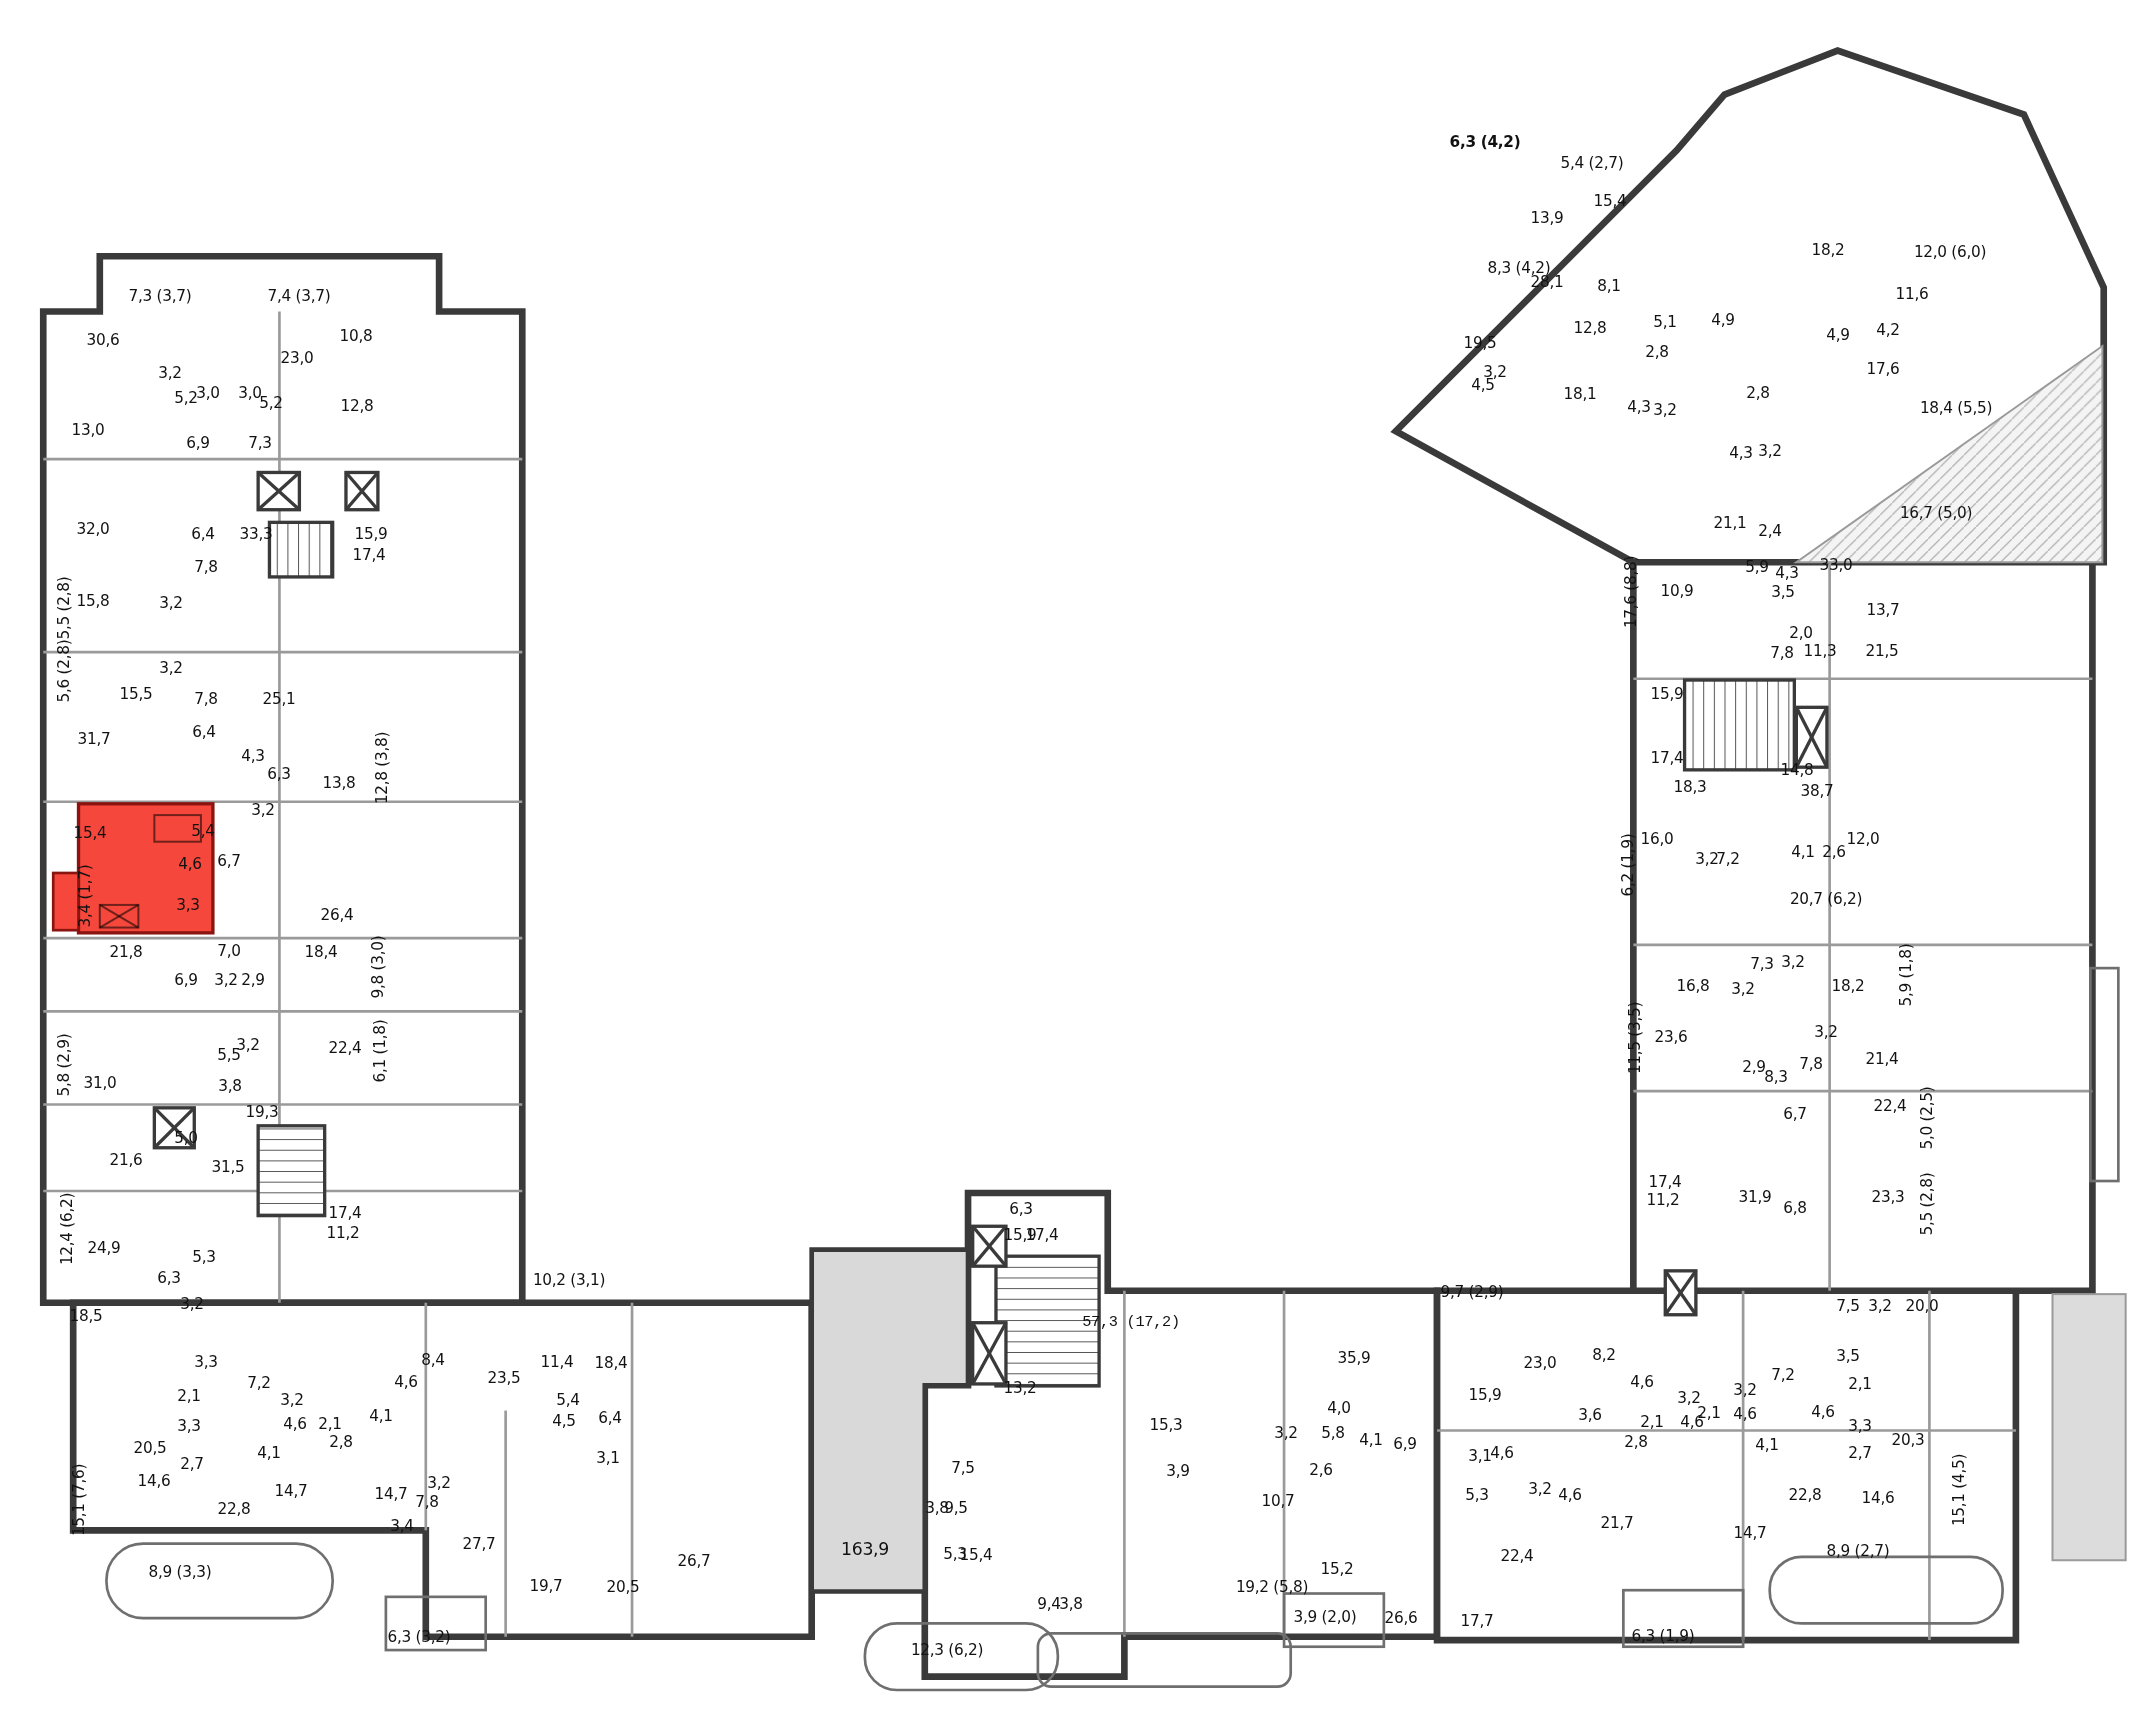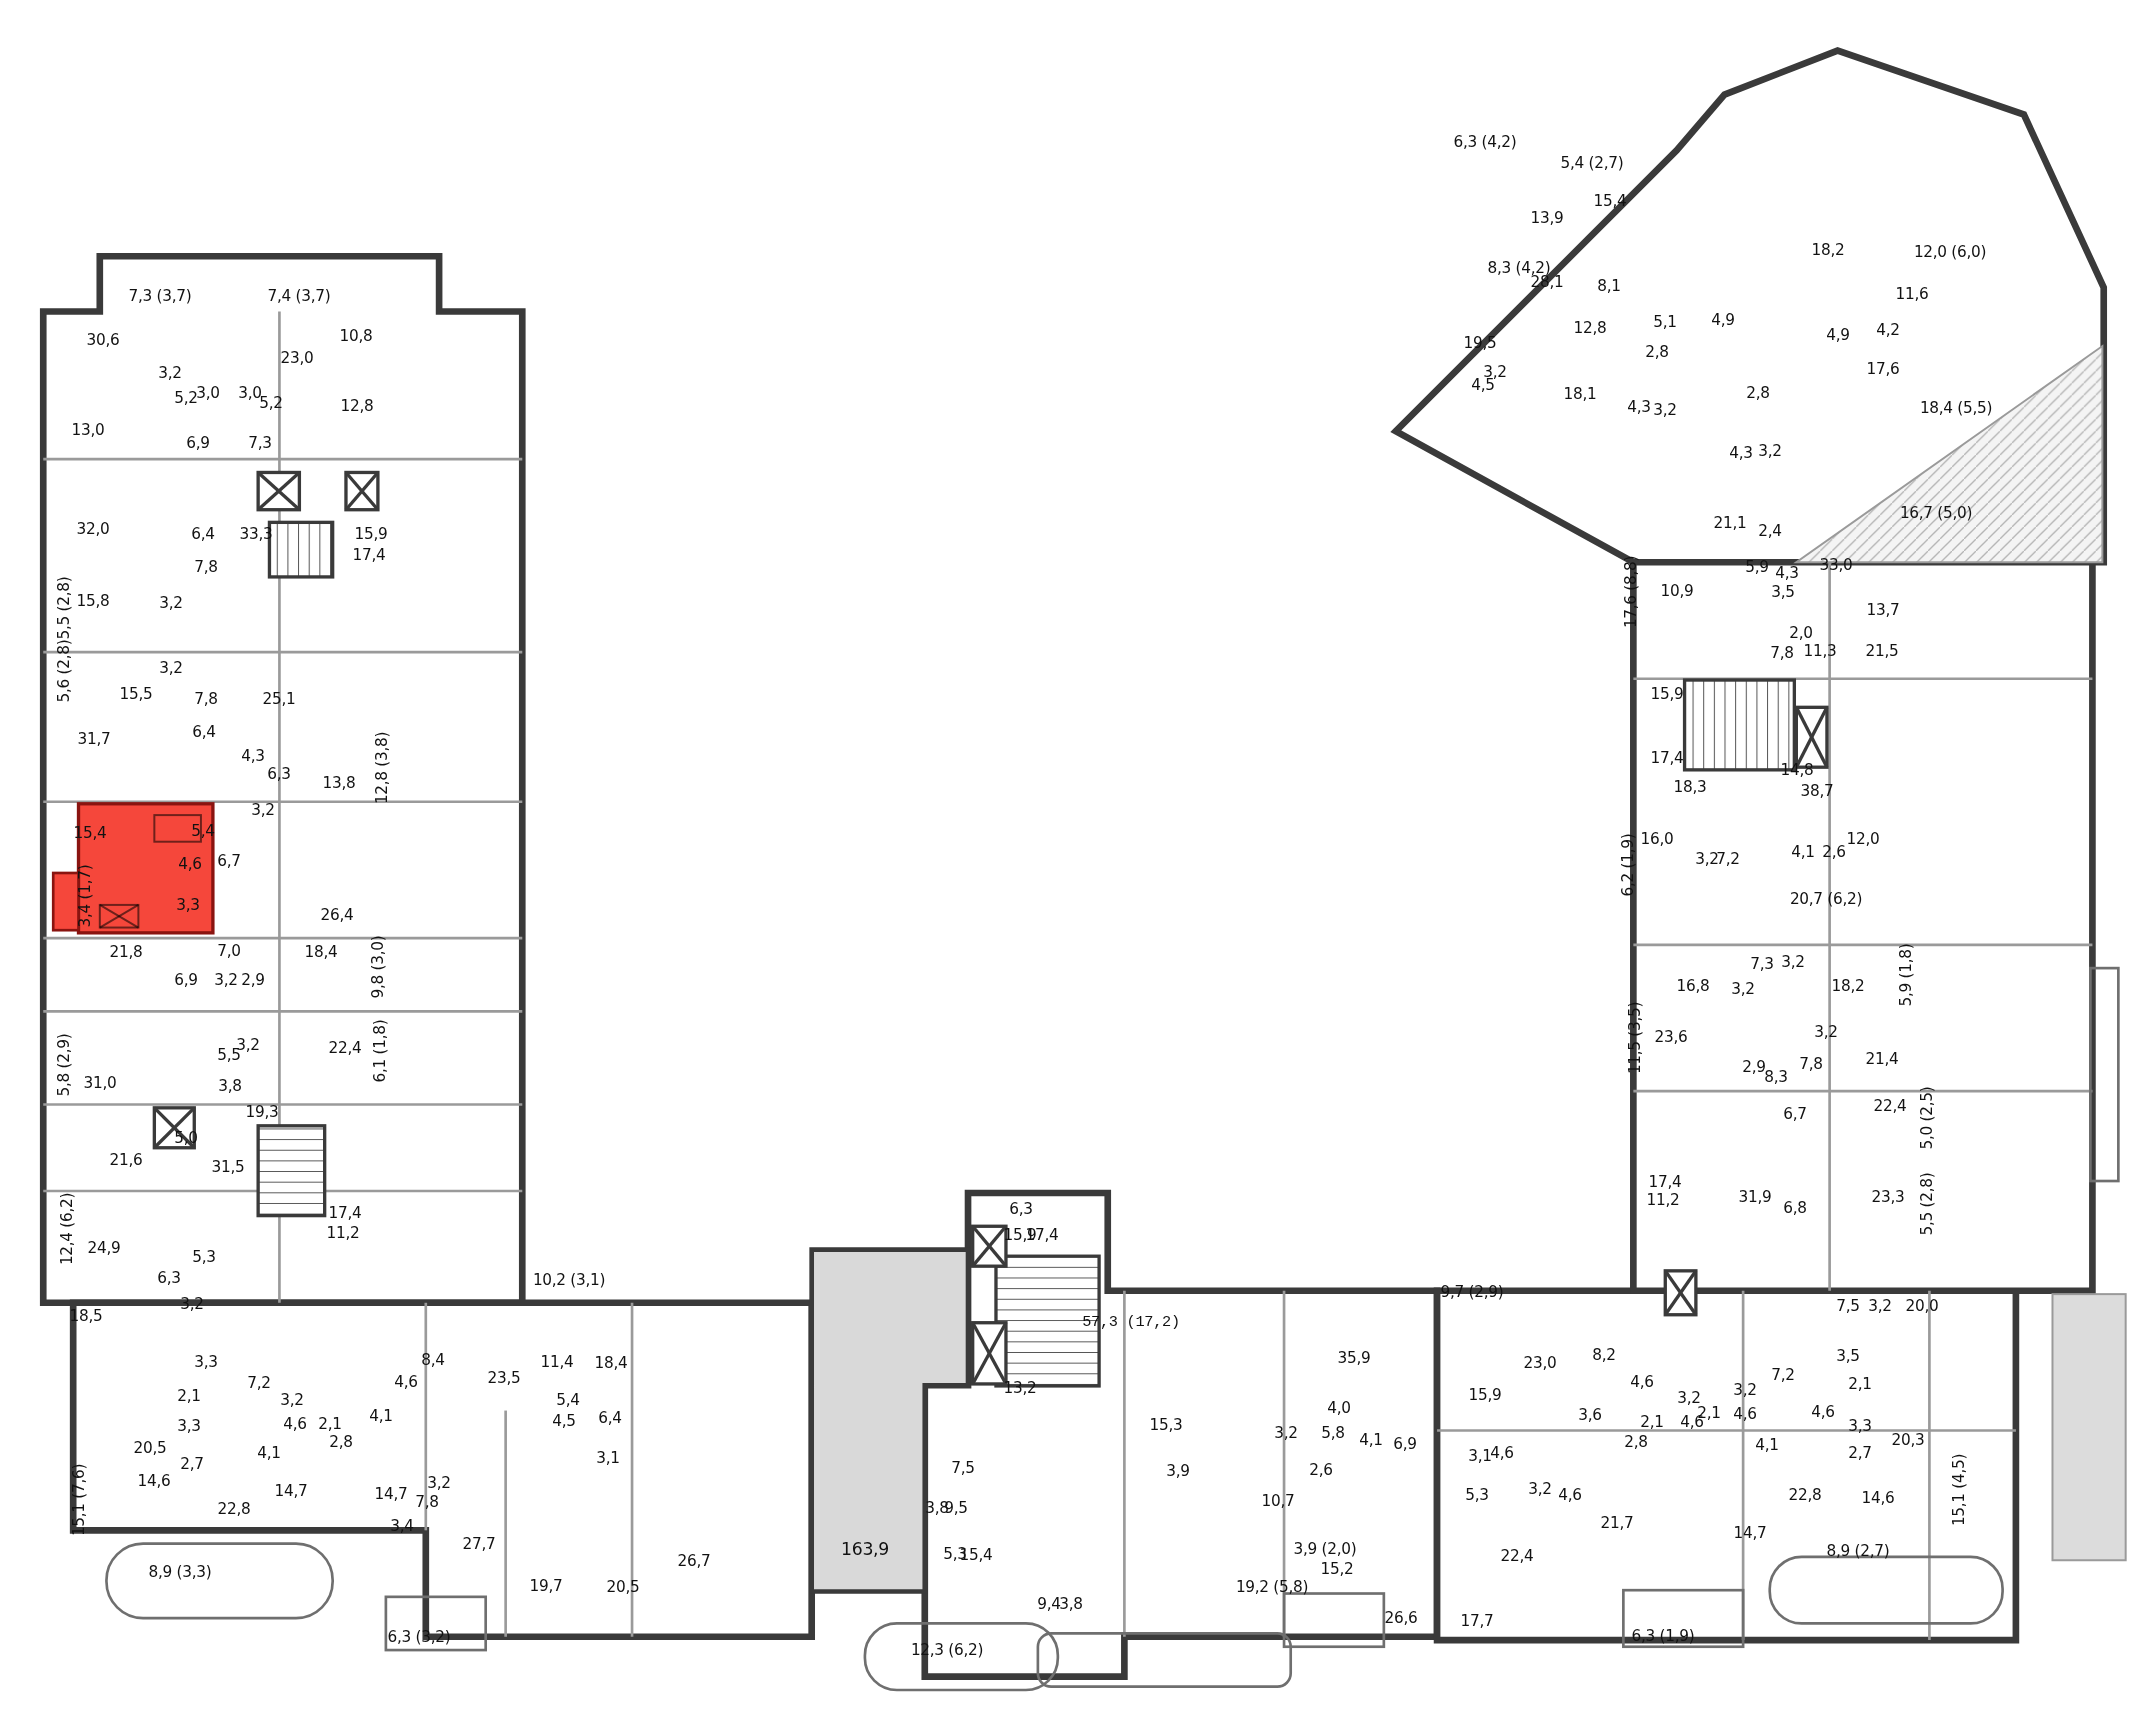--- a/index.html
+++ b/index.html
@@ -266,21 +266,21 @@
       <div class="lbl" style="left: 956px; top: 1509px;">9,5</div>
       <div class="lbl" style="left: 937px; top: 1509px;">3,8</div>
       <div class="lbl" style="left: 955px; top: 1555px;">5,3</div>
       <div class="lbl" style="left: 976px; top: 1556px;">15,4</div>
       <div class="lbl" style="left: 1049px; top: 1605px;">9,4</div>
       <div class="lbl" style="left: 1071px; top: 1605px;">3,8</div>
       <div class="lbl" style="left: 947px; top: 1651px;">12,3 (6,2)</div>
       <div class="lbl" style="left: 1278px; top: 1502px;">10,7</div>
       <div class="lbl" style="left: 1272px; top: 1588px;">19,2 (5,8)</div>
       <div class="lbl" style="left: 1337px; top: 1570px;">15,2</div>
-      <div class="lbl" style="left: 1325px; top: 1550px; text-align: right;">3,9 (2,0)</div>
+      <div class="lbl" style="left: 1325px; top: 1618px; text-align: right;">3,9 (2,0)</div>
       <div class="lbl" style="left: 1401px; top: 1619px;">26,6</div>
       <div class="lbl" style="left: 1477px; top: 1622px;">17,7</div>
       <div class="lbl" style="left: 1477px; top: 1496px;">5,3</div>
       <div class="lbl" style="left: 1540px; top: 1490px;">3,2</div>
       <div class="lbl" style="left: 1570px; top: 1496px;">4,6</div>
       <div class="lbl" style="left: 1517px; top: 1557px;">22,4</div>
       <div class="lbl" style="left: 1617px; top: 1524px;">21,7</div>
       <div class="lbl" style="left: 1750px; top: 1534px;">14,7</div>
       <div class="lbl" style="left: 1472px; top: 1293px;">9,7 (2,9)</div>
       <div class="lbl" style="left: 1540px; top: 1364px;">23,0</div>
@@ -289,21 +289,21 @@
       <div class="lbl" style="left: 1642px; top: 1383px;">4,6</div>
       <div class="lbl" style="left: 1590px; top: 1416px;">3,6</div>
       <div class="lbl" style="left: 1652px; top: 1423px;">2,1</div>
       <div class="lbl" style="left: 1636px; top: 1443px;">2,8</div>
       <div class="lbl" style="left: 1689px; top: 1399px;">3,2</div>
       <div class="lbl" style="left: 1692px; top: 1423px;">4,6</div>
       <div class="lbl" style="left: 1480px; top: 1457px;">3,1</div>
       <div class="lbl" style="left: 1502px; top: 1454px;">4,6</div>
       <div class="lbl" style="left: 1663px; top: 1637px;">6,3 (1,9)</div>
       <div class="lbl" style="left: 1592px; top: 164px;">5,4 (2,7)</div>
-      <div class="lbl" style="left: 1485px; top: 143px;">6,3 (4,2)</div>
+      <div class="lbl" style="left: 1485px; top: 143px; font-weight: bold;">6,3 (4,2)</div>
       <div class="lbl" style="left: 1547px; top: 219px;">13,9</div>
       <div class="lbl" style="left: 1610px; top: 202px;">15,4</div>
       <div class="lbl" style="left: 1547px; top: 283px;">28,1</div>
       <div class="lbl" style="left: 1609px; top: 287px;">8,1</div>
       <div class="lbl" style="left: 1590px; top: 329px;">12,8</div>
       <div class="lbl" style="left: 1665px; top: 323px;">5,1</div>
       <div class="lbl" style="left: 1723px; top: 321px;">4,9</div>
       <div class="lbl" style="left: 1519px; top: 269px; text-align: center;">8,3 (4,2)</div>
       <div class="lbl" style="left: 1480px; top: 344px;">19,5</div>
       <div class="lbl" style="left: 1495px; top: 373px;">3,2</div>

